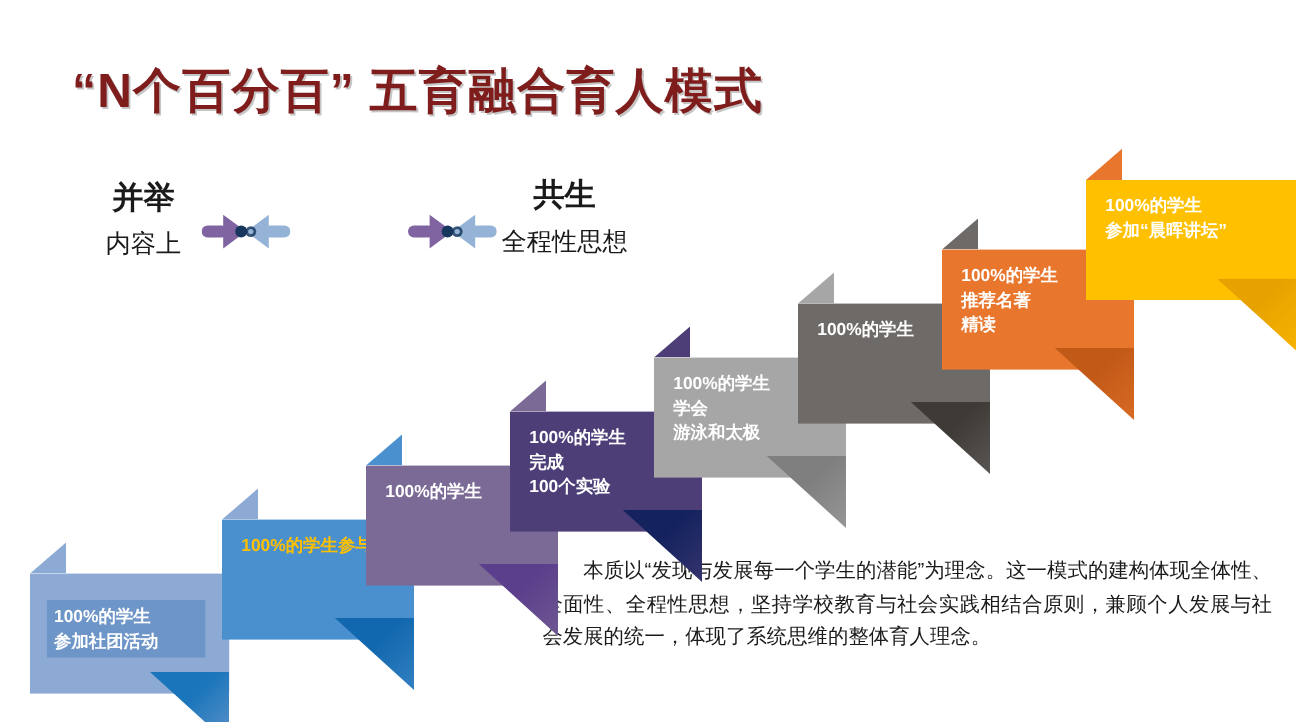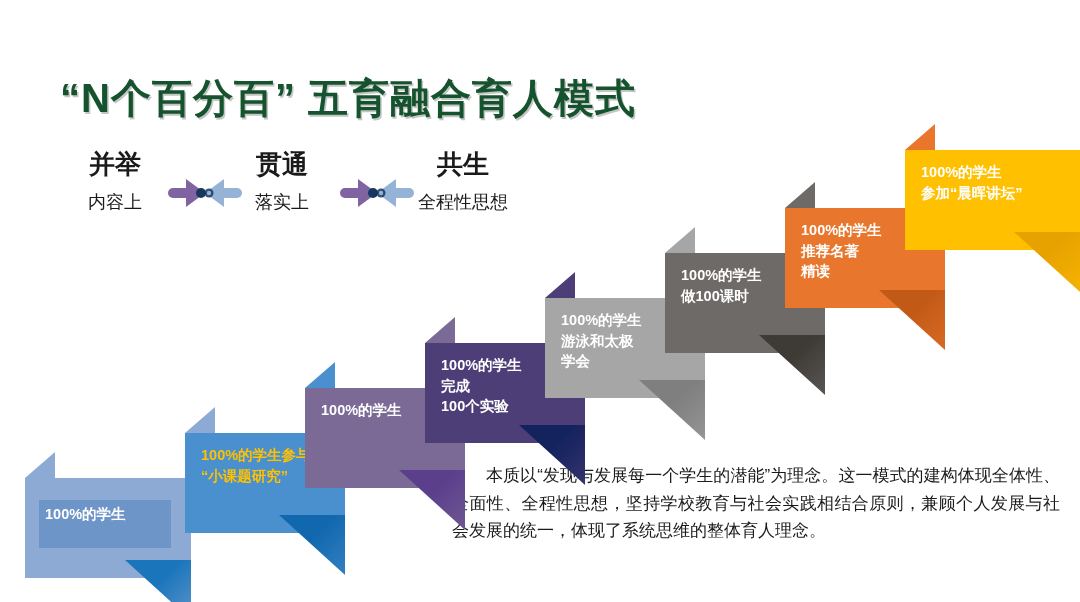--- a/index.html
+++ b/index.html
@@ -20,21 +20,21 @@
   }
 
   
   .concepts{position:absolute;left:0;top:150px;width:100%;height:80px;}
   .concept{position:absolute;text-align:center;}
   .concept .big{
     font-size:26px;font-weight:bold;color:#1a1a1a;line-height:1.15;
     white-space:nowrap;
   }
   .concept .small{
-    font-size:18px;color:#1a1a1a;line-height:1.15;margin-top:12px;
+    font-size:21px;color:#1a1a1a;line-height:1.15;margin-top:12px;
     white-space:nowrap;
   }
   .arrows{position:absolute;width:74px;height:34px;}
   .arrows svg{display:block;}
 
   
   .stair{position:absolute;left:0;top:0;width:100%;height:100%;}
   .stepwrap{position:absolute;}
   .card{
     position:absolute;left:0;top:0;
@@ -66,32 +66,28 @@
     position:absolute;left:452px;top:462px;width:608px;
     font-size:17px;line-height:1.62;color:#1a1a1a;
     text-align:justify;text-indent:2em;
   }
 </style>
 </head>
 <body style="background: rgb(255, 255, 255);">
 
 <div id="slide">
 
-  <div class="title" style="color: #14532d; margin-top: 23px;">“N个百分百” 五育融合育人模式</div>
+  <div class="title" style="color: #7f1d1d;">“N个百分百” 五育融合育人模式</div>
 
   <div class="concepts">
       <div class="concept" style="left: 88px; top: 0px;">
         <div class="big">并举</div>
         <div class="small">内容上</div>
       </div>
-      <div class="concept" style="left: 255px; top: 0px;">
-        <div class="big">贯通</div>
-        <div class="small">落实上</div>
-      </div>
-      <div class="concept" style="left: 418px; top: 0px;">
+      <div class="concept" style="left: 418px; top: 0px; font-family: Liberation Mono, monospace;">
         <div class="big">共生</div>
         <div class="small">全程性思想</div>
       </div>
       <div class="arrows" style="left: 168px; top: 26px;">
         <svg width="74" height="34" viewBox="0 0 74 34">
           <g fill="#8064A2">
             <rect x="0" y="12" width="22" height="10" rx="5"></rect>
             <path d="M18 3 L37 17 L18 31 Z"></path>
           </g>
           <g fill="#95B3D7">
@@ -120,30 +116,30 @@
       </div>
     </div>
 
   <div class="stair">
       <div class="stepwrap" style="left: 25px; top: 478px; width: 166px; height: 100px; z-index: 20;">
         <div class="notch" style="left: 0px; top: -26px; background: rgb(140, 170, 212);"></div>
         <div class="card" style="width: 166px; height: 100px; background: rgb(140, 170, 212); color: rgb(255, 255, 255); padding-top: 26px; padding-left: 20px;">
           <div class="texthl" style="background: rgb(110, 149, 200); left: 14px; top: 22px; width: 132px; height: 48px;"></div>
           <div style="position: relative; z-index: 3;">
             <span class="ln">100%的学生</span>
+            <span class="ln">参加社团活动</span>
           </div>
         </div>
         <div class="fold" style="left: 100px; top: 82px; background: linear-gradient(135deg, rgb(27, 117, 187) 0%, rgb(27, 117, 187) 45%, rgb(140, 170, 212) 140%);"></div>
       </div>
       <div class="stepwrap" style="left: 185px; top: 433px; width: 160px; height: 122px; z-index: 21;">
         <div class="notch" style="left: 0px; top: -26px; background: rgb(140, 170, 212);"></div>
         <div class="card" style="width: 160px; height: 100px; background: rgb(74, 144, 207); color: rgb(255, 192, 0);">
           <div style="position: relative; z-index: 3;">
             <span class="ln">100%的学生参与</span>
-            <span class="ln">“小课题研究”</span>
           </div>
         </div>
         <div class="fold" style="left: 94px; top: 82px; background: linear-gradient(135deg, rgb(18, 104, 174) 0%, rgb(18, 104, 174) 45%, rgb(74, 144, 207) 140%);"></div>
       </div>
       <div class="stepwrap" style="left: 305px; top: 388px; width: 160px; height: 100px; z-index: 22;">
         <div class="notch" style="left: 0px; top: -26px; background: rgb(74, 144, 207);"></div>
         <div class="card" style="width: 160px; height: 100px; background: rgb(123, 106, 150); color: rgb(255, 255, 255);">
           <div style="position: relative; z-index: 3;">
             <span class="ln">100%的学生</span>
           </div>
@@ -159,32 +155,31 @@
             <span class="ln">100个实验</span>
           </div>
         </div>
         <div class="fold" style="left: 94px; top: 82px; background: linear-gradient(135deg, rgb(20, 35, 94) 0%, rgb(20, 35, 94) 45%, rgb(77, 62, 120) 140%);"></div>
       </div>
       <div class="stepwrap" style="left: 545px; top: 298px; width: 160px; height: 100px; z-index: 24;">
         <div class="notch" style="left: 0px; top: -26px; background: rgb(77, 62, 120);"></div>
         <div class="card" style="width: 160px; height: 100px; background: rgb(166, 166, 166); color: rgb(255, 255, 255);">
           <div style="position: relative; z-index: 3;">
             <span class="ln">100%的学生</span>
+            <span class="ln">学会</span>
             <span class="ln">游泳和太极</span>
-            <span class="ln">学会</span>
           </div>
         </div>
         <div class="fold" style="left: 94px; top: 82px; background: linear-gradient(135deg, rgb(127, 127, 127) 0%, rgb(127, 127, 127) 45%, rgb(166, 166, 166) 140%);"></div>
       </div>
       <div class="stepwrap" style="left: 665px; top: 253px; width: 160px; height: 100px; z-index: 25;">
         <div class="notch" style="left: 0px; top: -26px; background: rgb(166, 166, 166);"></div>
         <div class="card" style="width: 160px; height: 100px; background: rgb(110, 106, 104); color: rgb(255, 255, 255);">
           <div style="position: relative; z-index: 3;">
             <span class="ln">100%的学生</span>
-            <span class="ln">做100课时</span>
           </div>
         </div>
         <div class="fold" style="left: 94px; top: 82px; background: linear-gradient(135deg, rgb(62, 58, 54) 0%, rgb(62, 58, 54) 45%, rgb(110, 106, 104) 140%);"></div>
       </div>
       <div class="stepwrap" style="left: 785px; top: 208px; width: 160px; height: 100px; z-index: 26;">
         <div class="notch" style="left: 0px; top: -26px; background: rgb(110, 106, 104);"></div>
         <div class="card" style="width: 160px; height: 100px; background: rgb(232, 118, 44); color: rgb(255, 255, 255);">
           <div style="position: relative; z-index: 3;">
             <span class="ln">100%的学生</span>
             <span class="ln">推荐名著</span>

